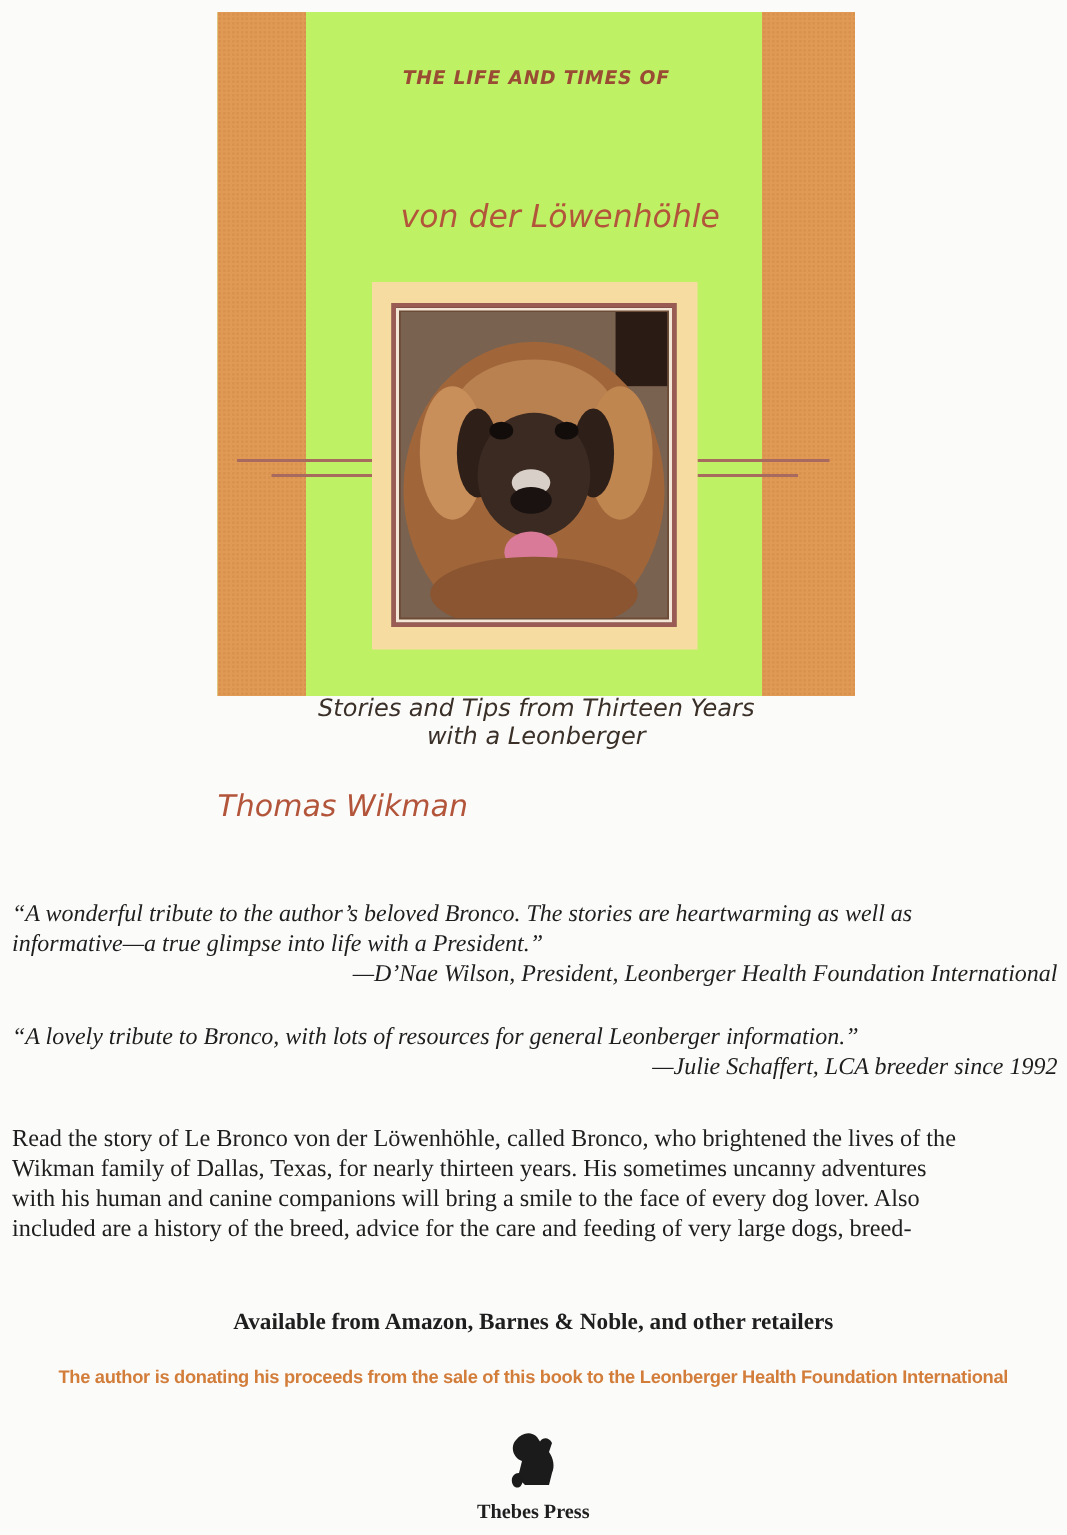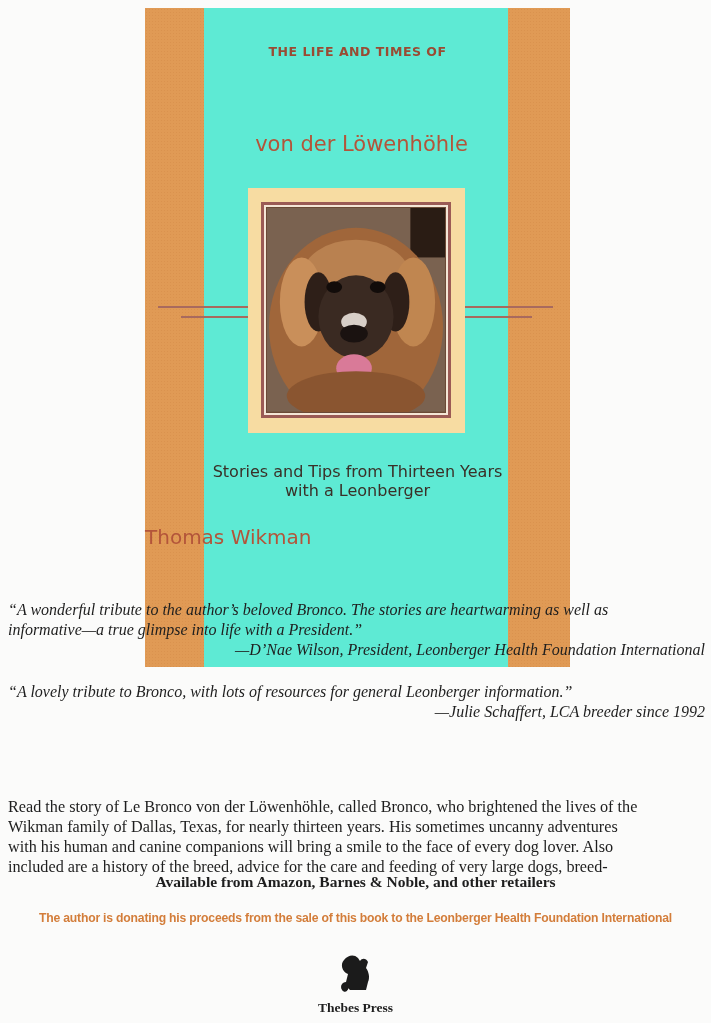--- a/index.html
+++ b/index.html
@@ -1,47 +1,48 @@
 <!DOCTYPE html>
 <html><head>
 <meta charset="utf-8">
 <style>
   html, body { margin:0; padding:0; }
   body {
     width:711px; height:1023px; background:#fbfbfa; position:relative; overflow:hidden;
     font-family:"Liberation Serif", serif; color:#1e1e1e;
   }
   .cover {
-    position:absolute; left:145px; top:8px; width:425px; height:659px;
-    background:#5eead4;
+    position:absolute; left:145px; top:8px; width:425px; height:456px;
+    background:#bef264;
+    font-style:italic;
   }
   .stripe { position:absolute; top:0; height:100%; background:#e09a55;
     background-image:radial-gradient(rgba(180,100,40,0.15) 1px, transparent 1px);
     background-size:3px 3px; }
   .stripe.left { left:0; width:59px; }
   .stripe.right { right:0; width:62px; }
   .cover-kicker { position:absolute; top:36px; left:0; width:100%; text-align:center;
     font-family:"DejaVu Sans", sans-serif; font-weight:bold; font-size:12.5px; letter-spacing:0.5px; color:#9a4b33; }
   .cover-title { position:absolute; top:72px; left:0; width:100%; text-align:center;
     font-family:"DejaVu Sans", sans-serif; font-size:38px; font-weight:600; color:#b3553a; }
-  .cover-subtitle { position:absolute; top:124px; left:4px; width:100%; text-align:center;
+  .cover-subtitle { position:absolute; top:124px; left:16px; width:100%; text-align:center;
     font-family:"DejaVu Sans", sans-serif; font-size:21px; color:#b3553a; }
   .mat { position:absolute; left:103px; top:180px; width:217px; height:245px; background:#f7dca2; }
   .frame { position:absolute; left:13px; top:14px; width:190px; height:216px;
     border:3px solid #9b5b55; box-shadow: inset 0 0 0 2px #f4e6d6; background:#6b4a36; box-sizing:border-box; overflow:hidden; }
   .photo { position:absolute; inset:3px; }
   .rule { position:absolute; height:2px; background:#a86a5e; }
   .cover-tagline { position:absolute; top:454px; left:0; width:100%; text-align:center;
     font-family:"DejaVu Sans", sans-serif; font-size:16px; line-height:19px; color:#3a3028; }
   .cover-author { position:absolute; top:517px; left:0; width:100%; text-align:left;
     font-family:"DejaVu Sans", sans-serif; font-size:20px; color:#b3553a; font-weight:500; }
 
   .quote { position:absolute; left:8px; width:697px; font-style:italic; font-size:16px; line-height:20px; }
   .attrib { text-align:right; }
-  .body-text { position:absolute; left:8px; top:749px; width:700px; font-size:16.2px; line-height:20px;margin-top:48px; }
+  .body-text { position:absolute; left:8px; top:749px; width:700px; font-size:16.2px; line-height:20px; }
   .available { position:absolute; top:873px; left:0; width:711px; text-align:center; font-weight:bold; font-size:15.5px; }
   .donation { position:absolute; top:911px; left:0; width:711px; text-align:center;
     font-family:"Liberation Sans", sans-serif; font-weight:bold; font-size:12.2px; color:#d37d3a; letter-spacing:-0.2px; }
   .logo { position:absolute; left:336px; top:952px; width:40px; height:42px; }
   .publisher { position:absolute; top:1000px; left:0; width:711px; text-align:center; font-weight:bold; font-size:13.5px; }
 </style>
 </head>
 <body>
 
 <div class="cover">

